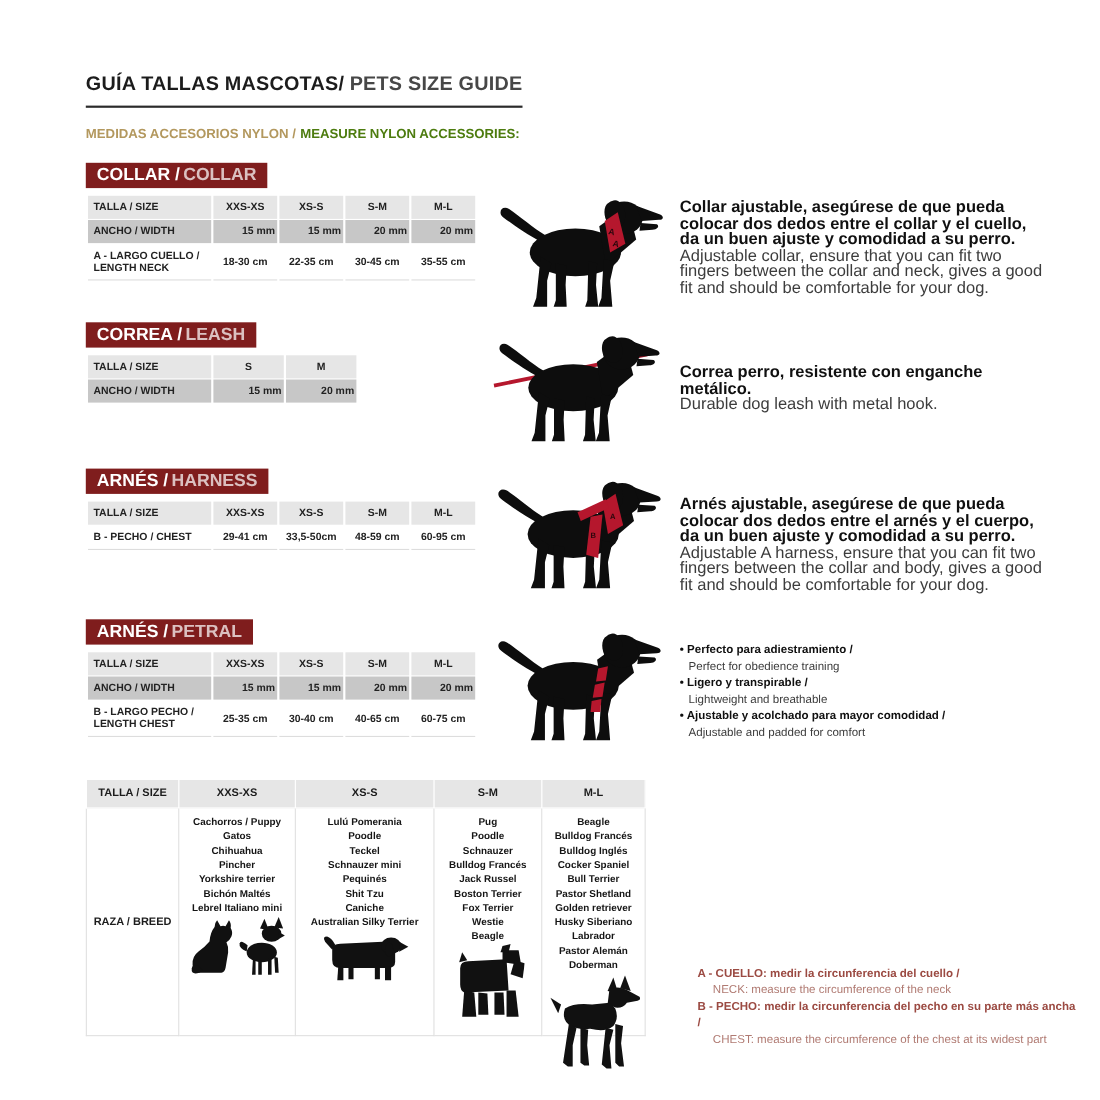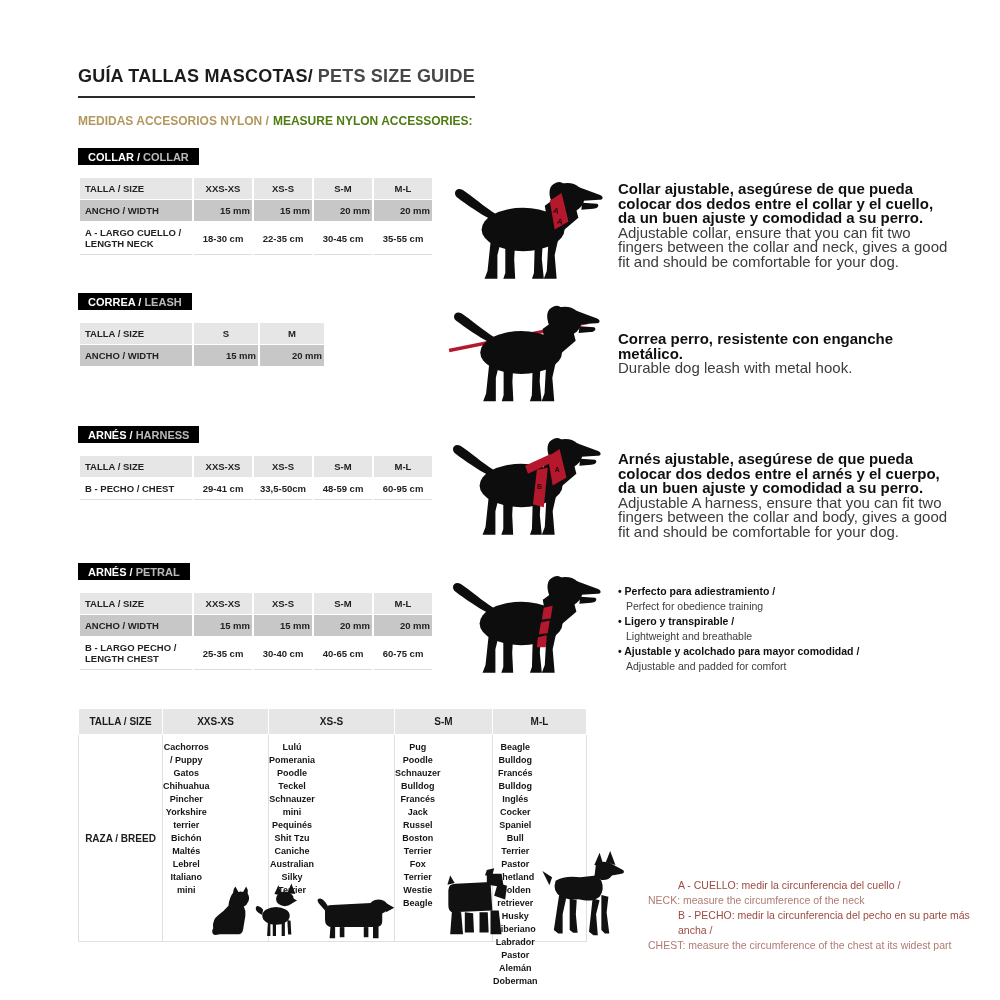--- a/index.html
+++ b/index.html
@@ -8,21 +8,21 @@
   .abs { position:absolute; }
 
   
   .title { left:78px; top:66px; font-size:18px; font-weight:bold; letter-spacing:.2px;
            border-bottom:2px solid #2b2b2b; padding-bottom:9px; white-space:nowrap; }
   .title .en { color:#474747; margin-left:5px; }
   .subtitle { left:78px; top:114px; font-size:12px; font-weight:bold; color:#b3985e; white-space:nowrap; }
   .subtitle .en { color:#4d7c0f; margin-left:4px; }
 
   
-  .badge { background:#000000; color:#fff; font-weight:bold; font-size:11px;
+  .badge { background:#7f1d1d; color:#fff; font-weight:bold; font-size:16px;
            padding:3px 10px 2px; display:inline-block; white-space:nowrap; }
   .badge .en { color:rgba(255,255,255,.72); margin-left:3px; }
 
   
   table.sz { border-collapse:separate; border-spacing:2px 1px; font-size:9.5px; font-weight:bold; color:#222; }
   table.sz td { text-align:center; padding:5px 2px; vertical-align:middle; }
   table.sz td.lbl { text-align:left; padding-left:5px; }
   tr.rh td { background:#e6e6e6; }
   tr.rm td { background:#c7c7c7;text-align:right; }
   tr.rp td { background:#fff; border-bottom:1px solid #ddd; }
@@ -36,27 +36,27 @@
   .bullets .es { font-weight:bold; color:#101010; }
   .bullets .es::before { content:"• "; }
   .bullets .en { color:#3c3c3c; padding-left:8px; margin-bottom:1px; }
 
   
   table.breed { border-collapse:collapse; table-layout:fixed; font-size:10px; }
   table.breed td { border:1px solid #e0e0e0; vertical-align:top; }
   table.breed tr.bh td { background:#e6e6e6; border:1px solid #fff; font-weight:bold;
                          text-align:center; padding:7px 2px; vertical-align:middle; }
   td.rlabel { vertical-align:middle !important; text-align:center; font-weight:bold; }
-  .bcell { display:flex; flex-direction:row; height:206px; padding-top:6px; }
+  .bcell { display:flex; flex-direction:column; height:206px; padding-top:6px; }
   .blist { font-size:9px; font-weight:bold; line-height:13px; text-align:center; color:#151515; }
   .sils { display:flex; justify-content:center; align-items:flex-end; gap:5px; padding-bottom:1px; }
 
   
   .notes { width:346px; font-size:10.5px; line-height:15px; color:#9b4a42; }
-  .notes .es { font-weight:normal;margin-left:44px; }
+  .notes .es { font-weight:bold; }
   .notes .en { color:#b07a72; padding-left:14px; }
 
   svg { display:block; }
 </style>
 </head>
 <body>
 
 <svg width="0" height="0" style="position:absolute" aria-hidden="true">
   <symbol id="dog" viewBox="0 0 160 115">
     <g fill="#0d0d0d">

